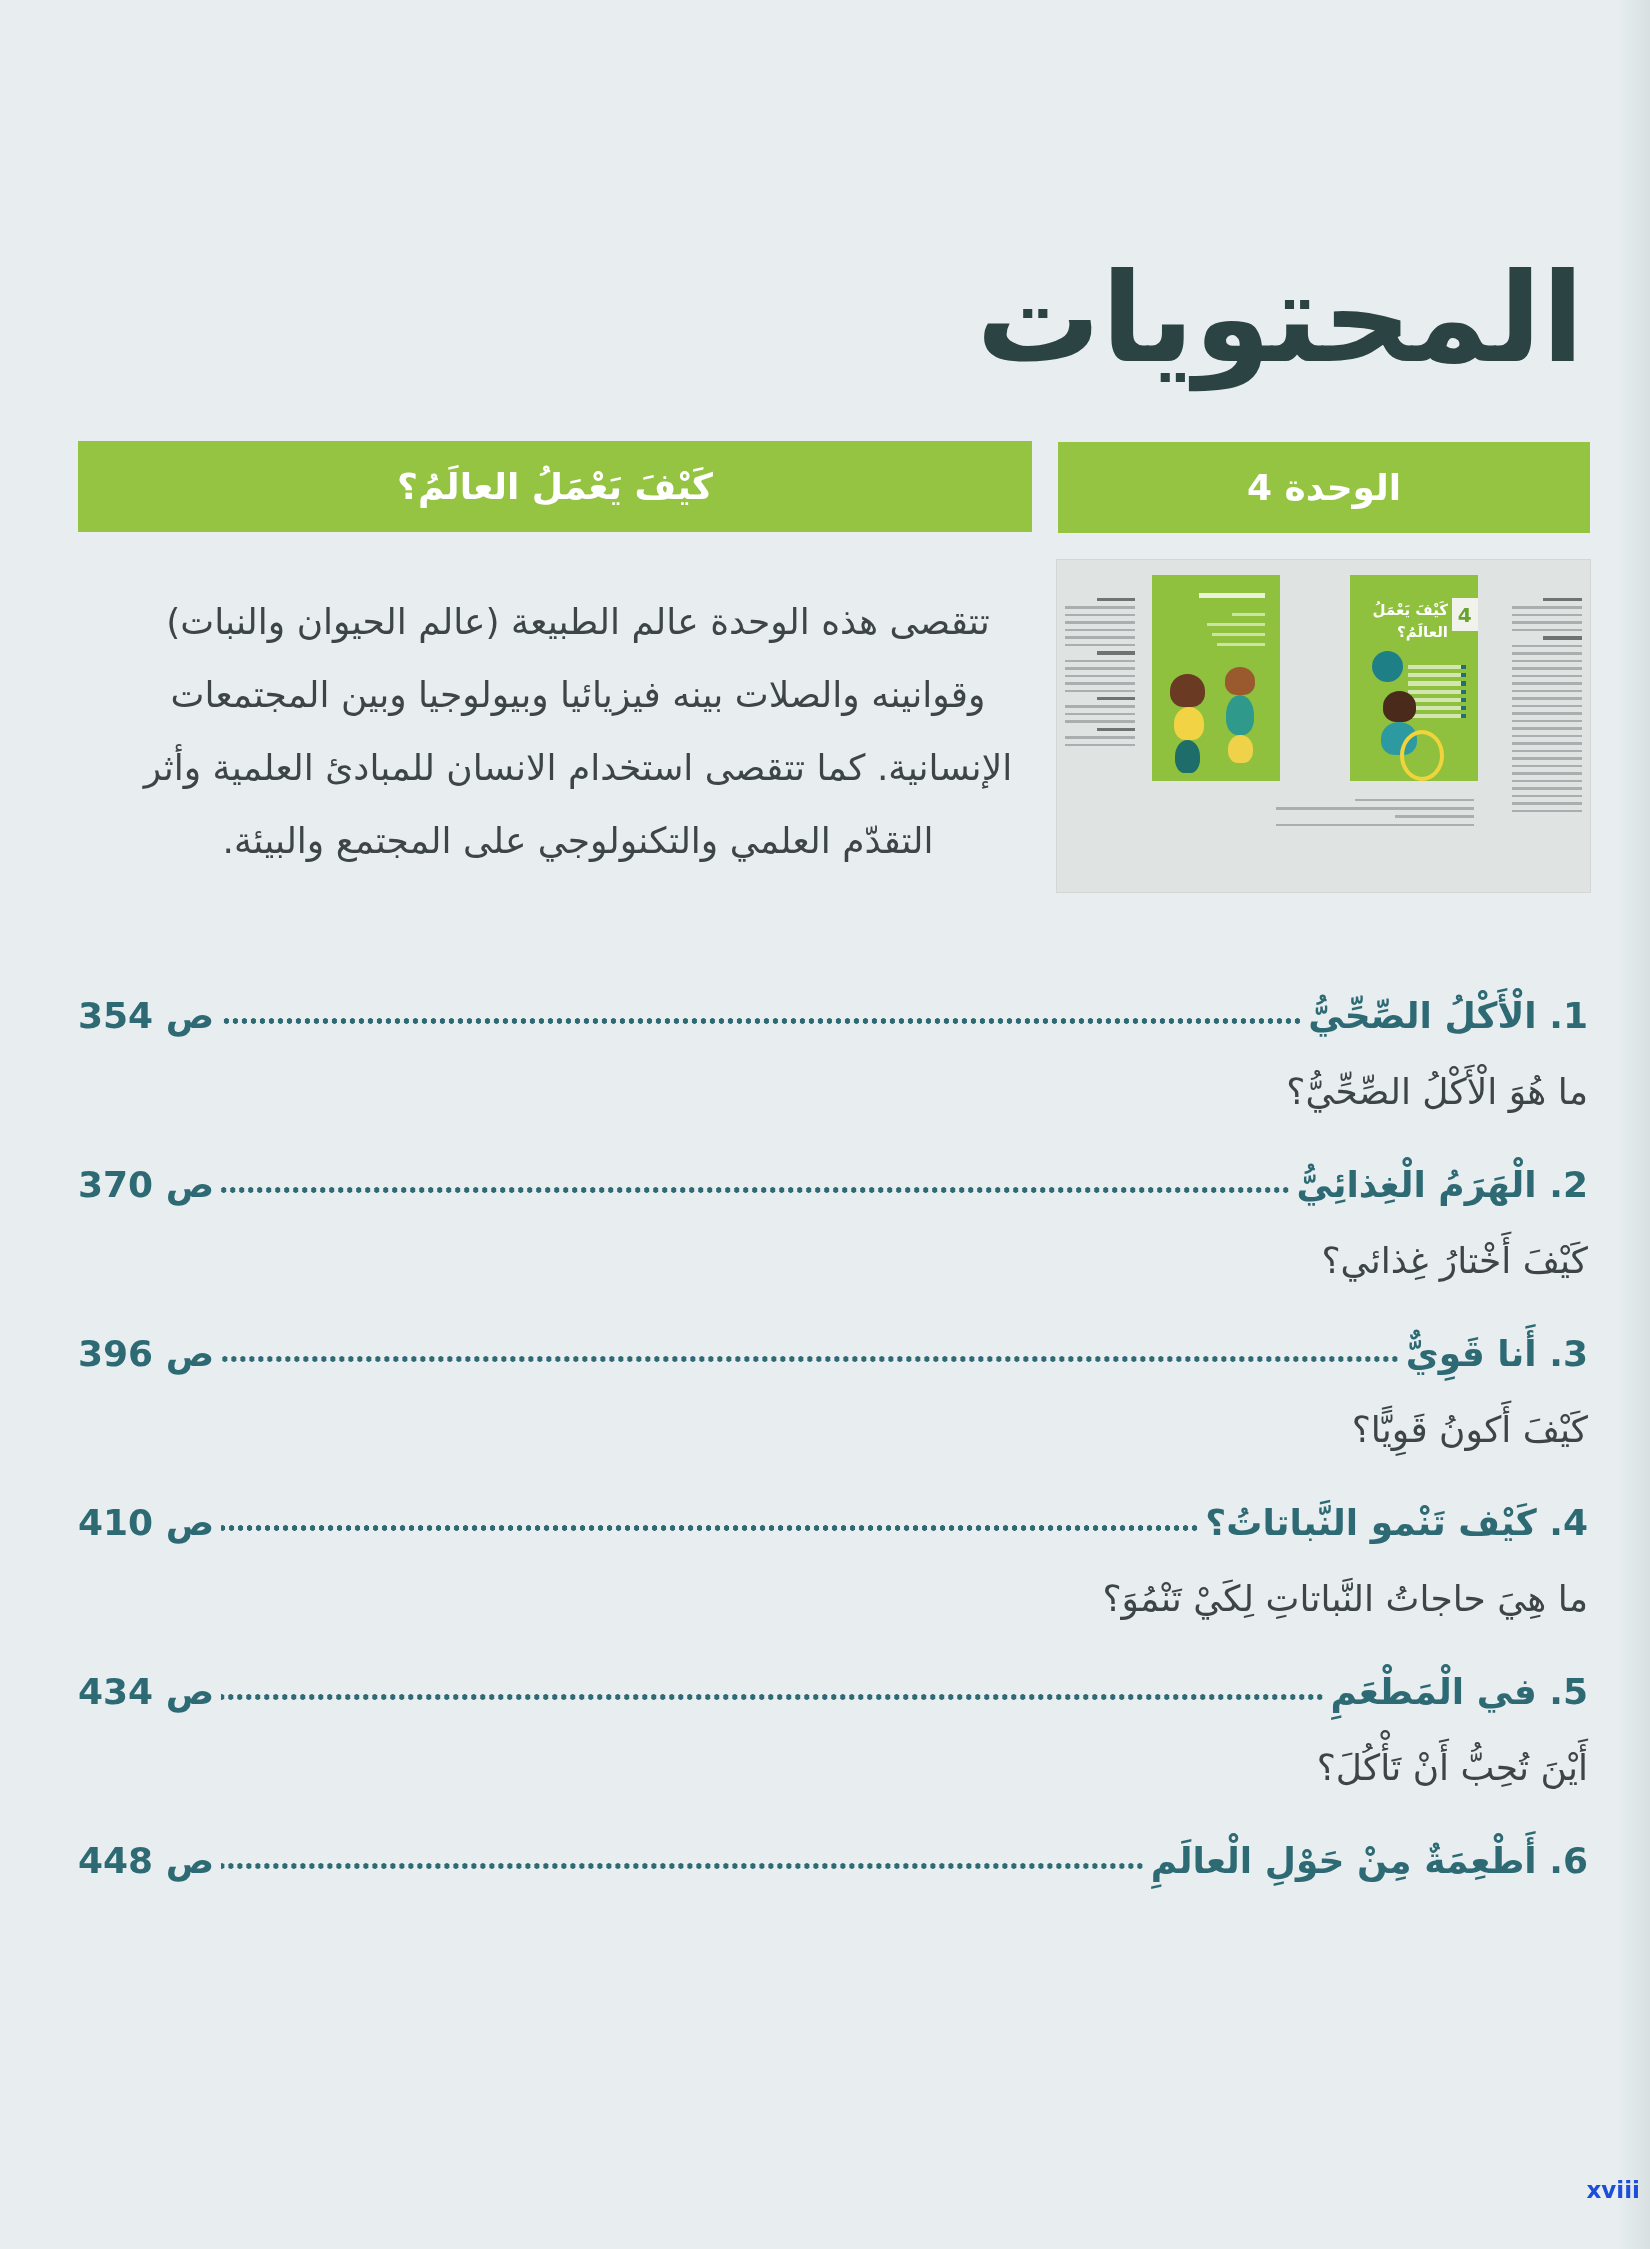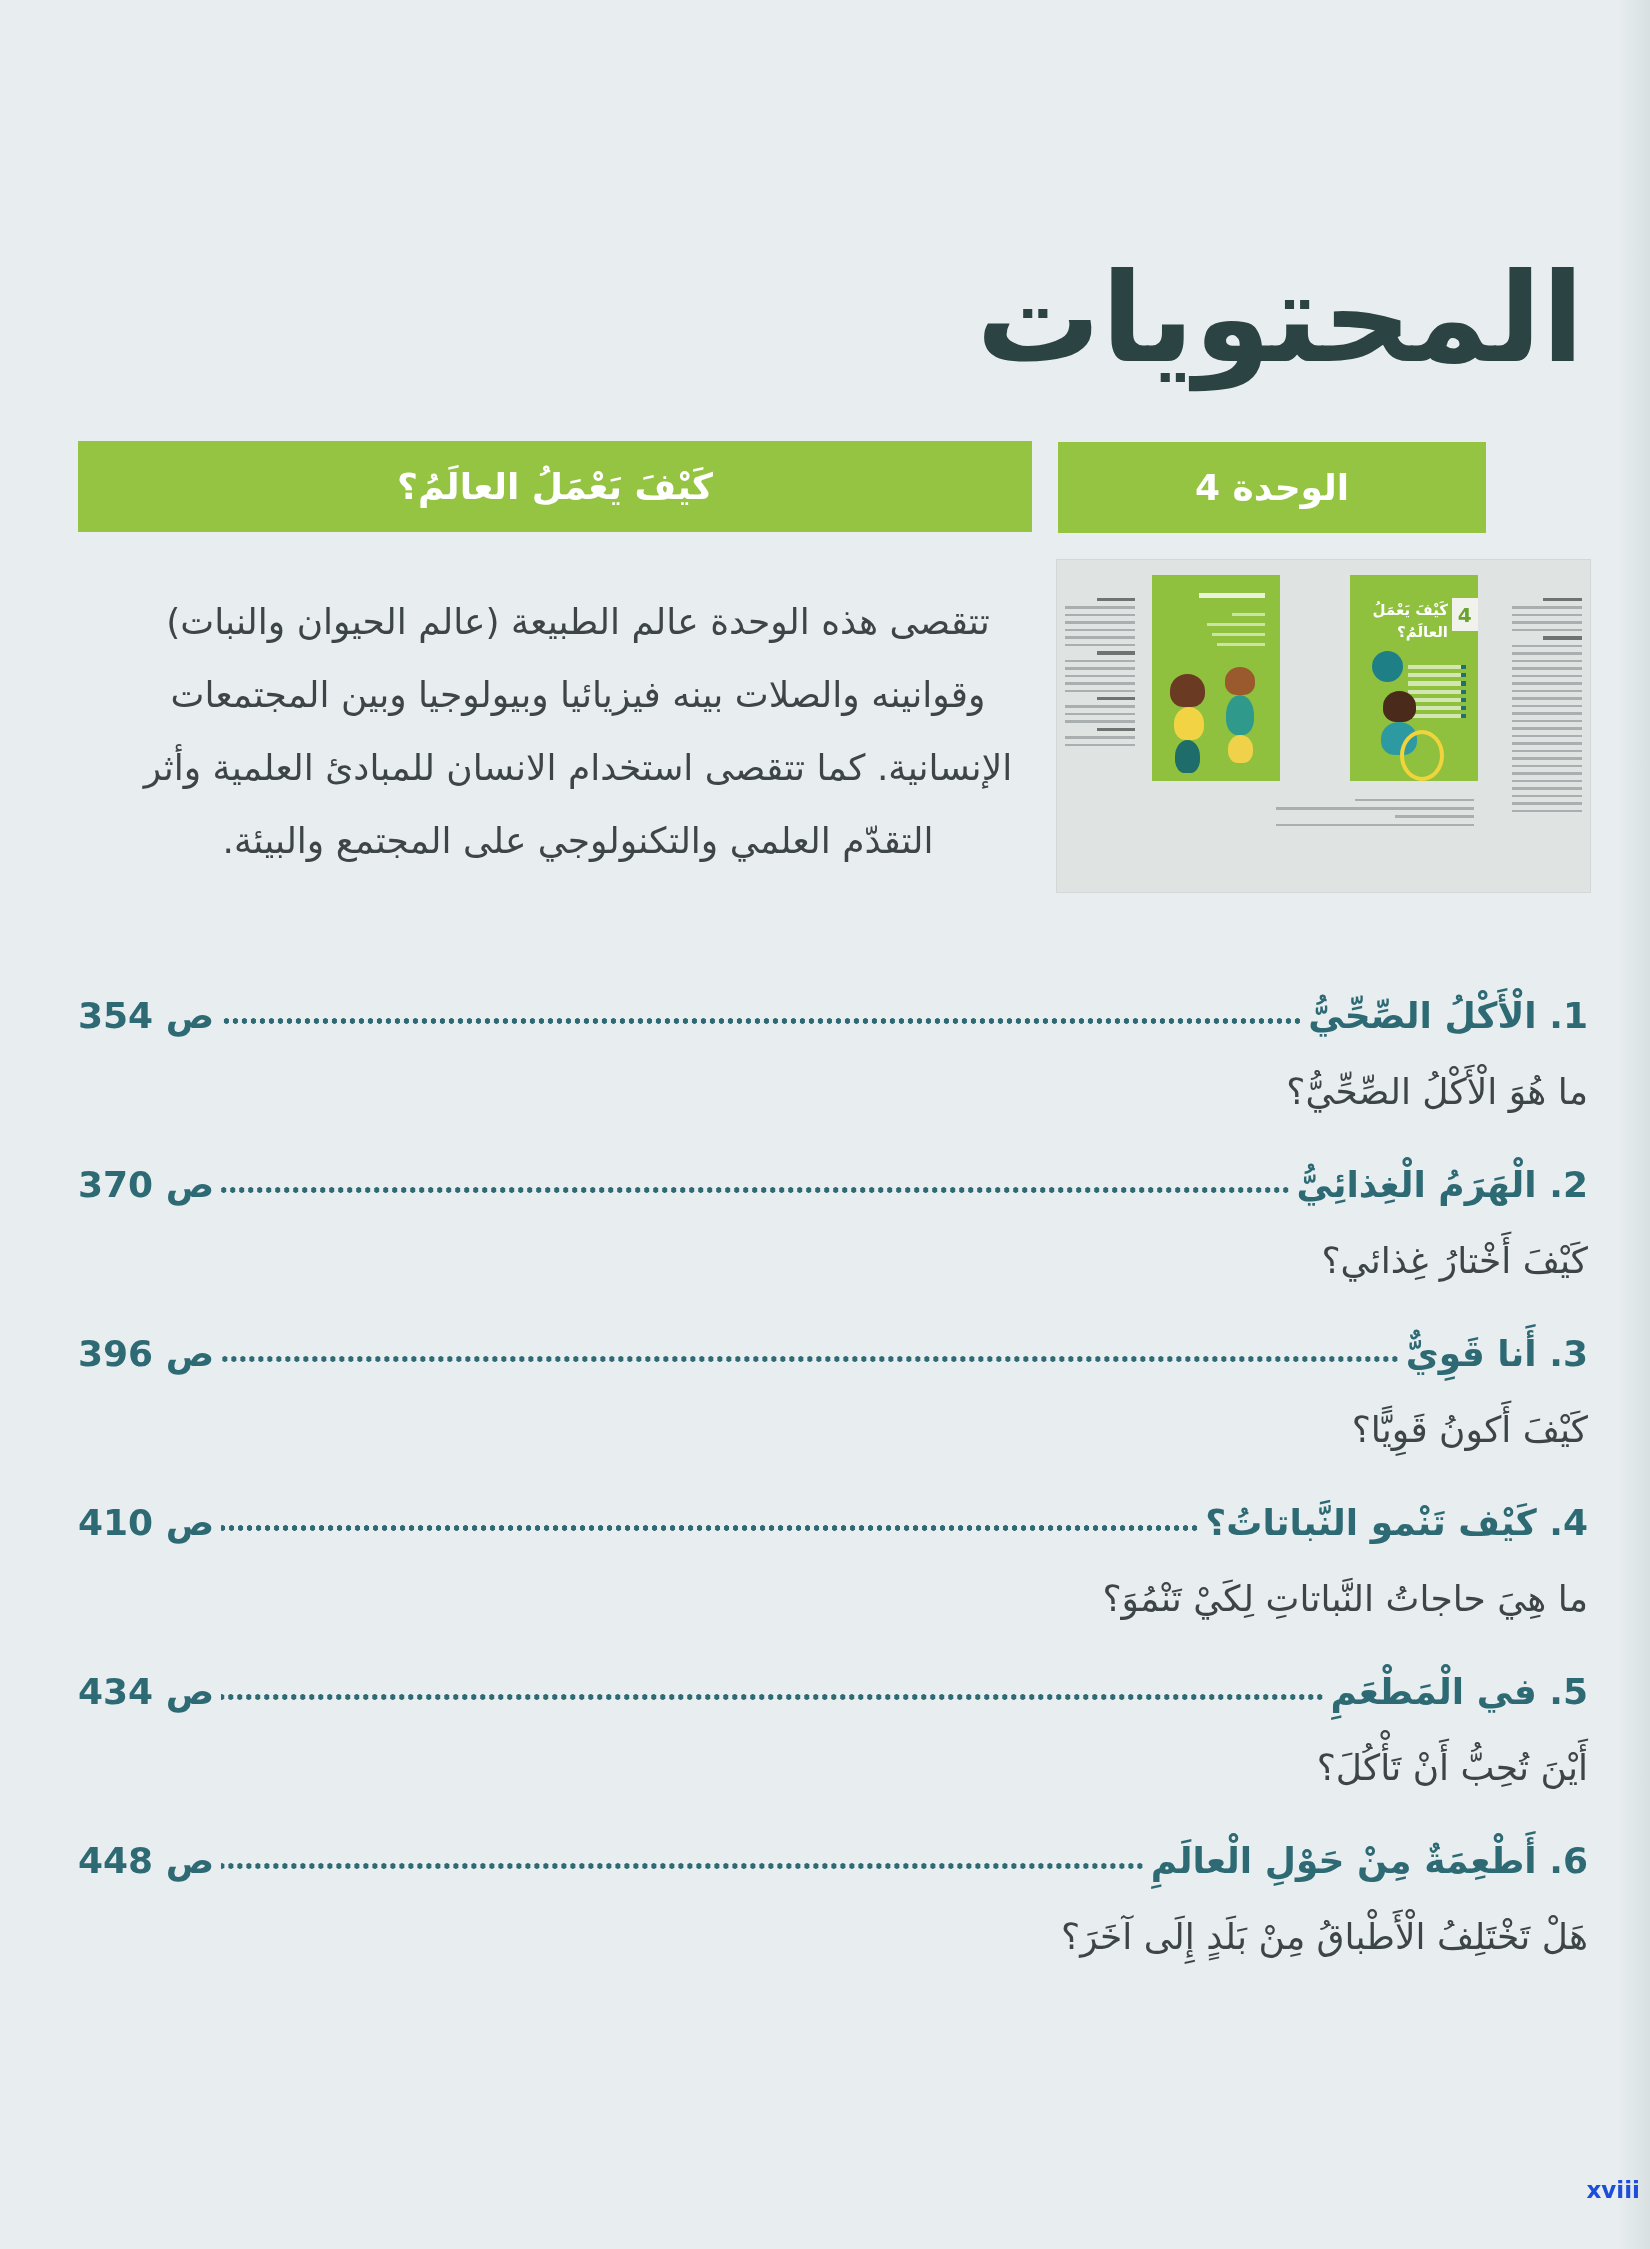--- a/index.html
+++ b/index.html
@@ -16,21 +16,21 @@
   .title {
     position: absolute; right: 66px; top: 173px;
     font-size: 124px; font-weight: bold; color: #2b4343;
     direction: rtl; line-height: 1; letter-spacing: 0;
   }
   .green-bar {
     position: absolute; height: 91px; background: #95c342;
     display: flex; align-items: center; justify-content: center;
     color: #ffffff; font-weight: bold; font-size: 36px; direction: rtl;
   }
-  .bar-unit { left: 1058px; top: 442px; width: 428px; }
+  .bar-unit { left: 1058px; top: 442px; width: 532px; }
   .bar-theme { left: 78px; top: 441px; width: 954px; }
   .description {
     position: absolute; left: 124px; top: 549px; width: 908px;
     direction: rtl; text-align: center;
     font-size: 36px; line-height: 73px; color: #3d4547;
   }
   .thumb {
     position: absolute; left: 1056px; top: 559px; width: 533px; height: 332px;
     background: #dfe3e1; border: 0.8px solid #d3d8d6;
   }
@@ -257,18 +257,17 @@
       <span class="page-ref">ص 434</span>
     </div>
     <div class="toc-sub">أَيْنَ تُحِبُّ أَنْ تَأْكُلَ؟</div>
   </div>
   <div class="toc-item">
     <div class="toc-head">
       <span class="heading"><span>6.</span> <span>أَطْعِمَةٌ مِنْ حَوْلِ الْعالَمِ</span></span>
       <span class="dots"></span>
       <span class="page-ref">ص 448</span>
     </div>
-    <div class="toc-sub">هَلْ تَخْتَلِفُ الْأَطْباقُ مِنْ بَلَدٍ إِلَى آخَرَ؟</div>
   </div>
 </div>
 
 <div class="folio">xviii</div>
 
 
 </body></html>

